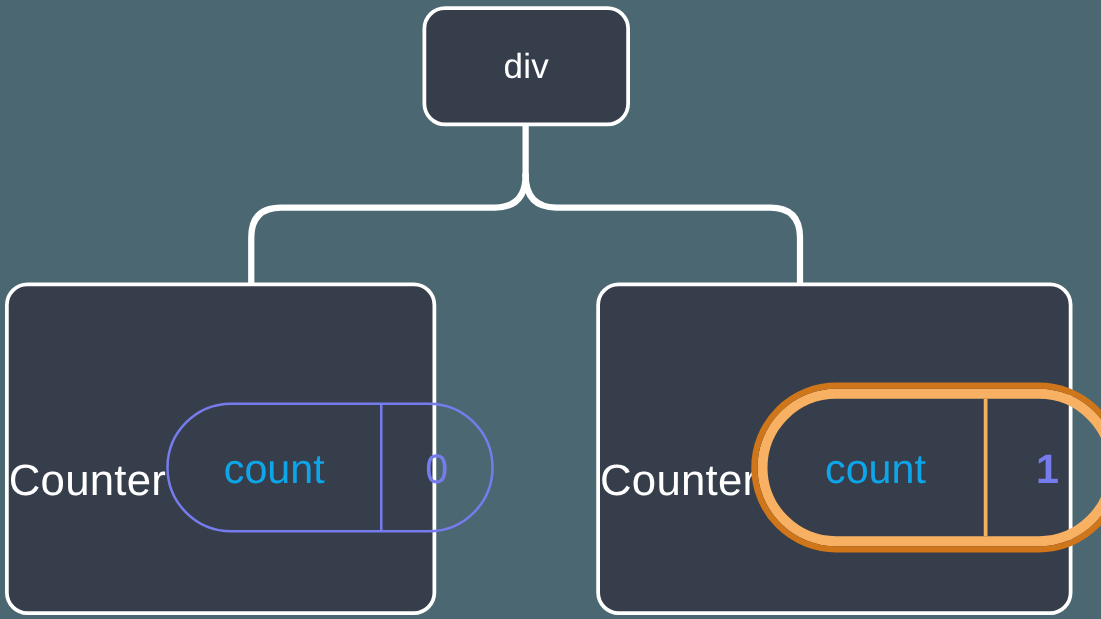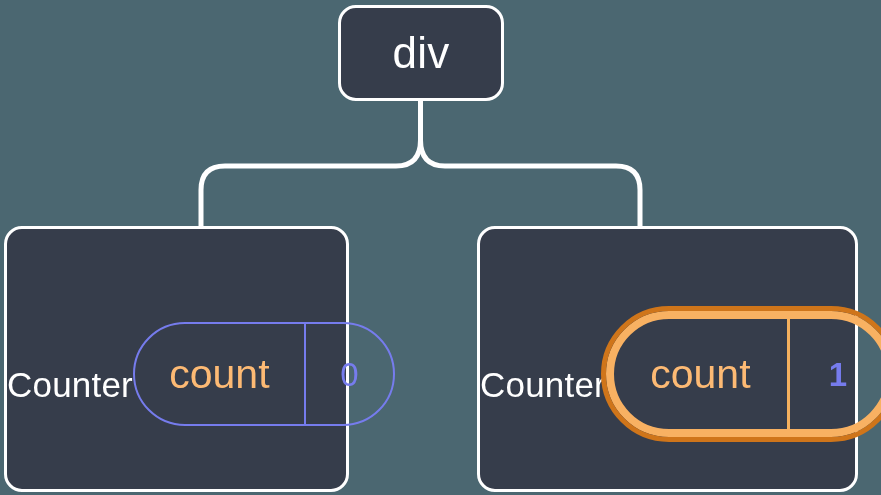--- a/index.html
+++ b/index.html
@@ -41,21 +41,21 @@
     left: 338px;
     top: 5px;
     width: 166px;
     height: 96px;
     display: flex;
     align-items: center;
     justify-content: center;
   }
   .node-title-root {
     color: #ffffff;
-    font-size: 44px;
+    font-size: 28px;
     letter-spacing: 0.2px;
     line-height: 1;
   }
 
   .node-counter {
     display: flex;
     flex-direction: row;
     align-items: center;
   }
   .node-counter-left {
@@ -122,22 +122,22 @@
   .pill-plain .pill-key {
     width: 171px;
     border-right: 2px solid #767ced;
   }
   .pill-highlight .pill-key {
     width: 176px;
     border-right: 3px solid #f5b15e;
   }
 
   .key-text {
-    color: #fdba74;
-    font-size: 41px;
+    color: #0ea5e9;
+    font-size: 33px;
     line-height: 1;
   }
   .val-text {
     color: #767ced;
     font-size: 33px;
     line-height: 1;
   }
   .val-text.bold {
     font-weight: bold;
   }

